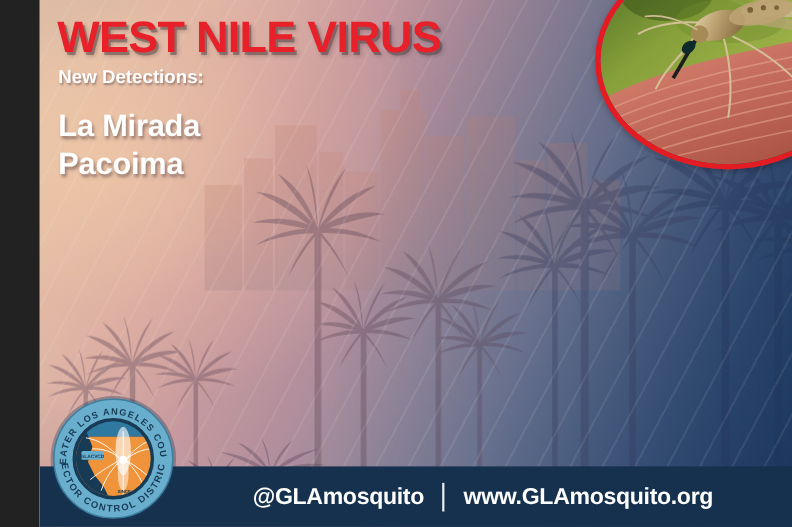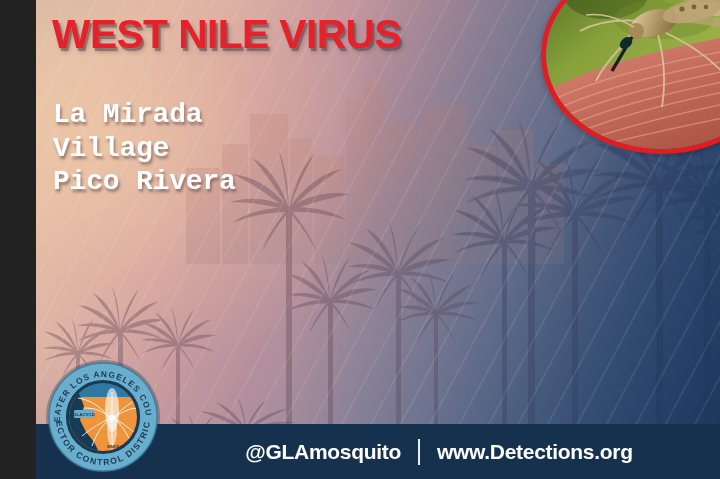--- a/index.html
+++ b/index.html
@@ -70,21 +70,20 @@
     white-space:nowrap;
   }
   .city-list{
     position:absolute;left:17px;top:98px;width:330px;
     margin:0;padding:0;list-style:none;
   }
   .city{
     font-size:28px;font-weight:bold;color:#ffffff;
     line-height:33.5px;letter-spacing:-0.2px;white-space:nowrap;
     text-shadow:1.5px 2.5px 3px rgba(80,60,65,.55);
-    font-family:Liberation Mono, monospace;
   }
 
   
   .photo-wrap{
     position:absolute;left:505px;top:-44px;width:232px;height:188px;
     border-radius:50%;
     border:5px solid #e31b23;
     overflow:hidden;
     box-shadow:0 2px 6px rgba(0,0,0,.25);
   }
@@ -257,32 +256,32 @@
         <circle cx="90" cy="70" r="8" fill="#a68b57"></circle>
         <path d="M86,76 L66,110" stroke="#1d1d1d" stroke-width="3.4" fill="none"></path>
         <path d="M84,74 L60,104" stroke="#cdbb92" stroke-width="1.6" fill="none"></path>
         <path d="M88,66 C70,56 56,52 40,54" stroke="#cdbb92" stroke-width="1.6" fill="none"></path>
         <ellipse cx="80" cy="82" rx="7" ry="5" fill="#0e2b2b" transform="rotate(-40 80 82)"></ellipse>
       </svg>
     </div>
   </div>
 
   <div class="title">WEST NILE VIRUS</div>
+  <div class="subtitle">New Detections:</div>
 
   <ul class="city-list">
     <li class="city">La Mirada</li>
-    <li class="city">Village</li>
-    <li class="city">Pico Rivera</li>
+    <li class="city">Pacoima</li>
   </ul>
 
   <div class="footer">
     <div class="footer-text">
       <span class="handle">@GLAmosquito</span>
       <span class="divider"></span>
-      <span class="website">www.Detections.org</span>
+      <span class="website">www.GLAmosquito.org</span>
     </div>
   </div>
 
   <div class="logo">
     <svg viewBox="0 0 118 118" width="118" height="118">
       <defs>
         <path id="arcTop" d="M 16,62 A 43,43 0 0 1 102,62"></path>
         <path id="arcBot" d="M 12,60 A 47,47 0 0 0 106,60"></path>
         <clipPath id="centerClip">
             <circle cx="59" cy="59" r="34"></circle>

